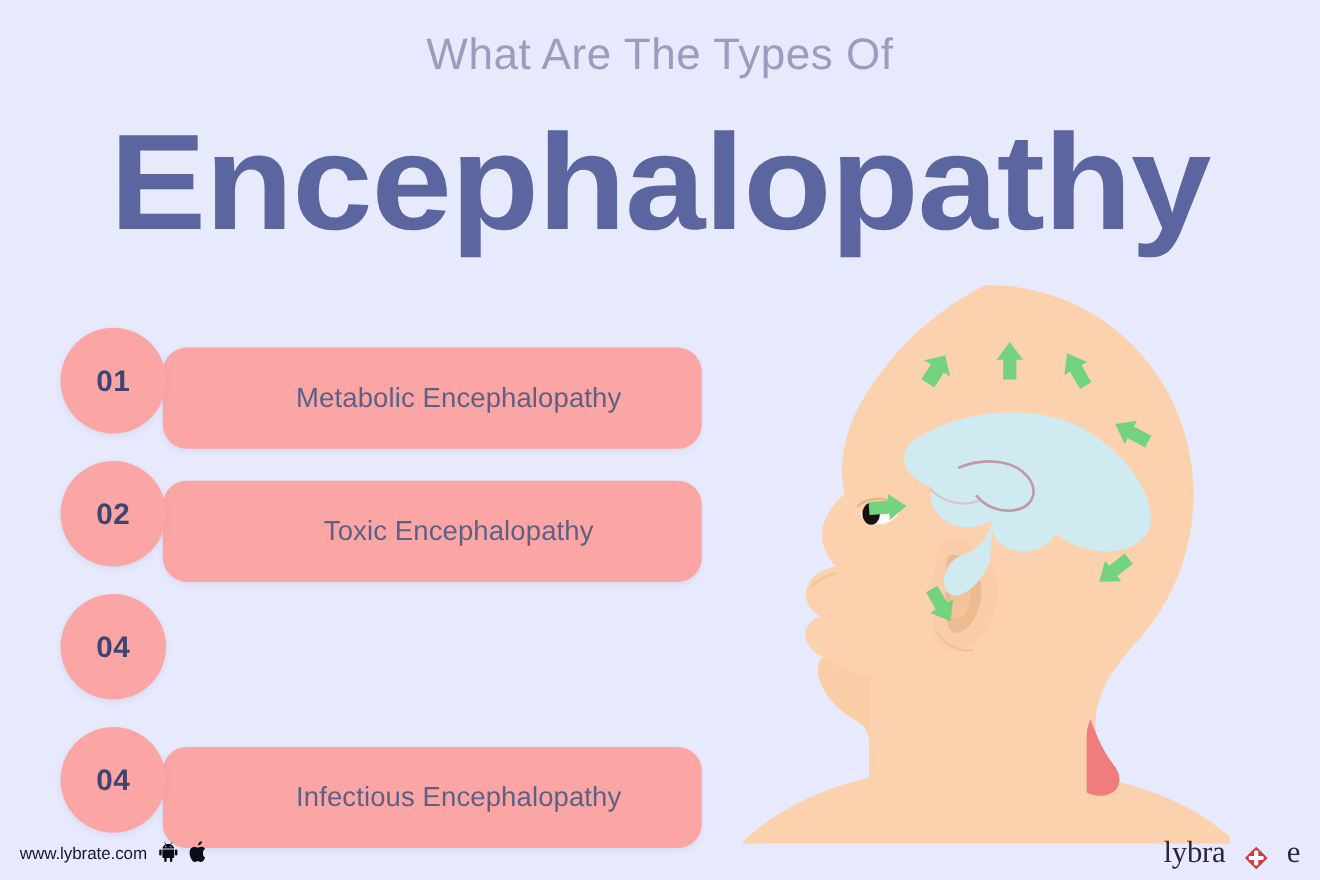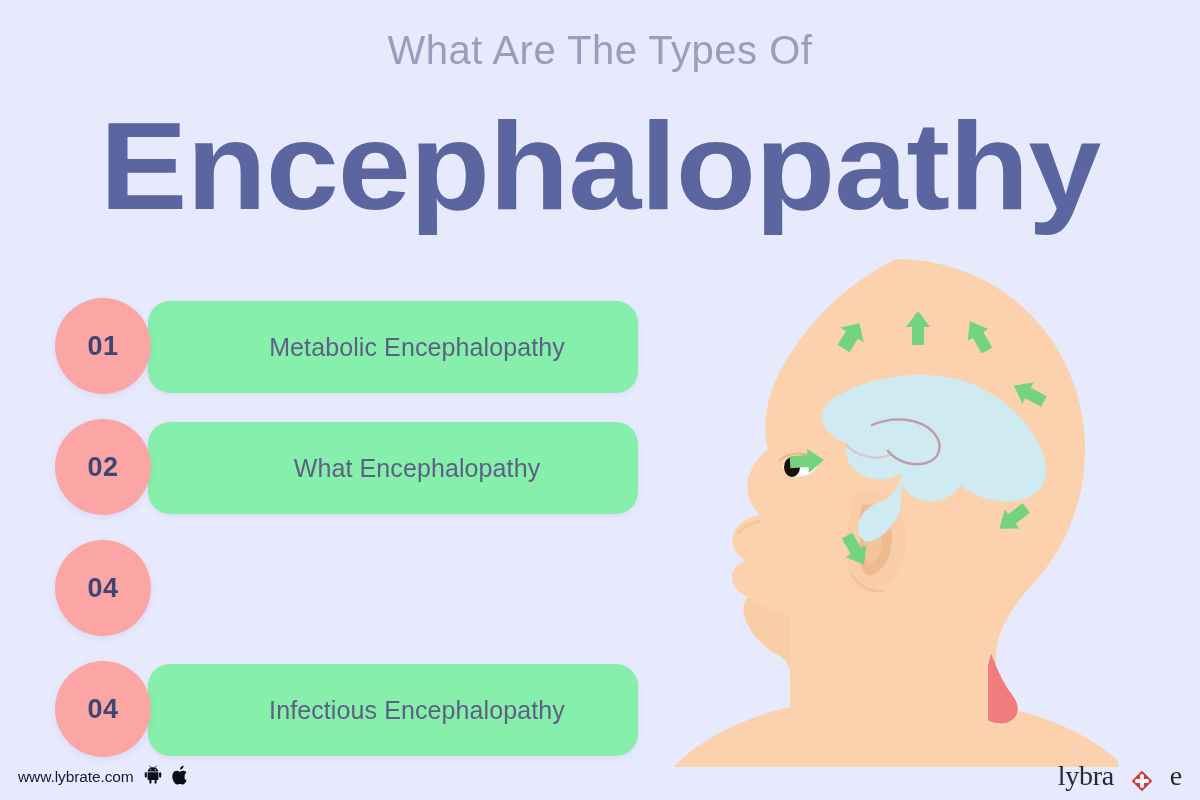--- a/index.html
+++ b/index.html
@@ -66,24 +66,24 @@
     height: 92px;
   }
   .type-row:nth-child(1) { top: 0px; }
   .type-row:nth-child(2) { top: 121px; }
   .type-row:nth-child(3) { top: 242px; }
   .type-row:nth-child(4) { top: 363px; }
 
   .type-bar {
     position: absolute;
     left: 93px;
-    top: 1px;
+    top: 16px;
     width: 490px;
     height: 92px;
-    background: #86efac;
+    background: #fca5a5;
     border-radius: 22px;
     box-shadow: 0 2px 5px rgba(120,128,190,0.10);
   }
   .type-label {
     position: absolute;
     left: 0;
     top: 0;
     width: 490px;
     height: 92px;
     display: flex;
@@ -181,21 +181,21 @@
       <div class="type-bar">
         <div class="type-label">Metabolic Encephalopathy</div>
       </div>
       <div class="type-badge">
         <span class="type-number">01</span>
       </div>
     </div>
 
     <div class="type-row">
       <div class="type-bar">
-        <div class="type-label">What Encephalopathy</div>
+        <div class="type-label">Toxic Encephalopathy</div>
       </div>
       <div class="type-badge">
         <span class="type-number">02</span>
       </div>
     </div>
 
     <div class="type-row">
       <div class="type-badge">
         <span class="type-number">04</span>
       </div>

